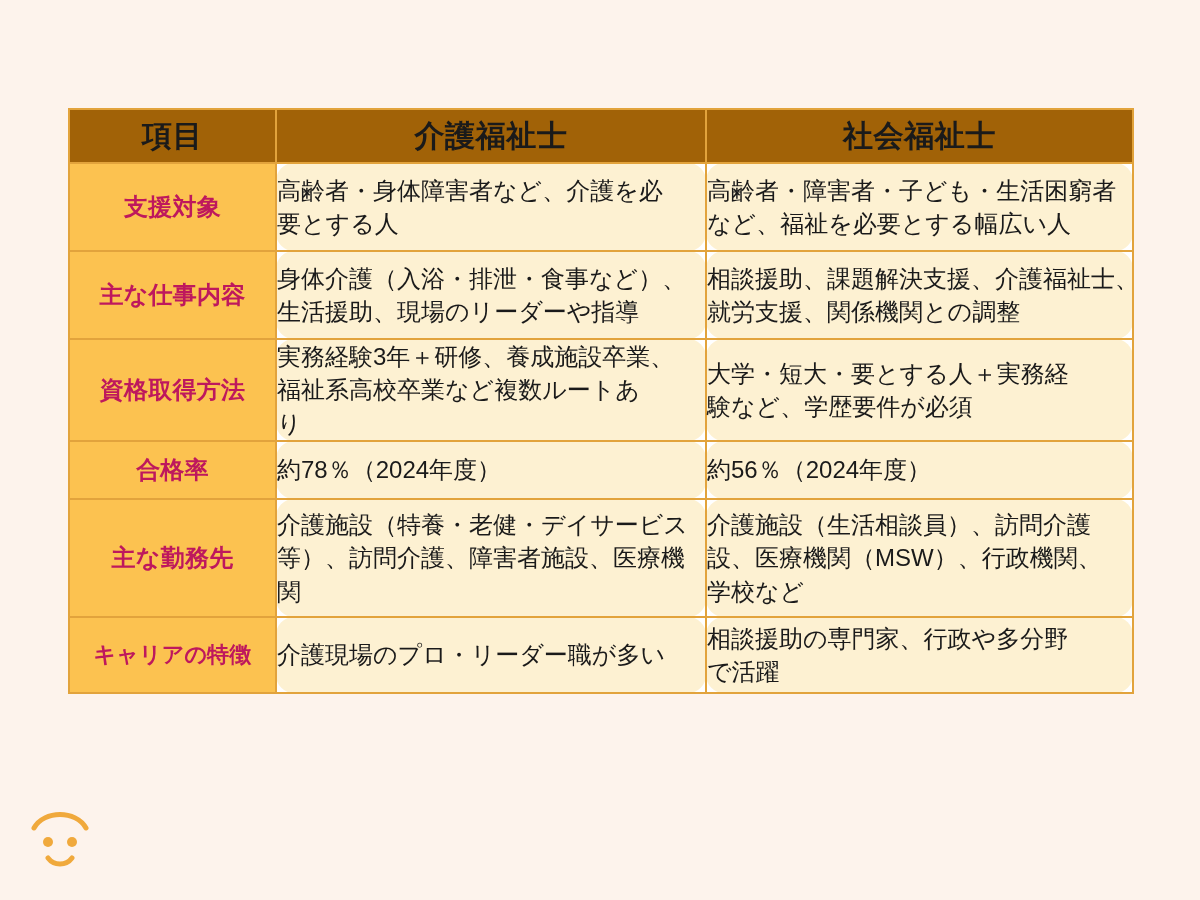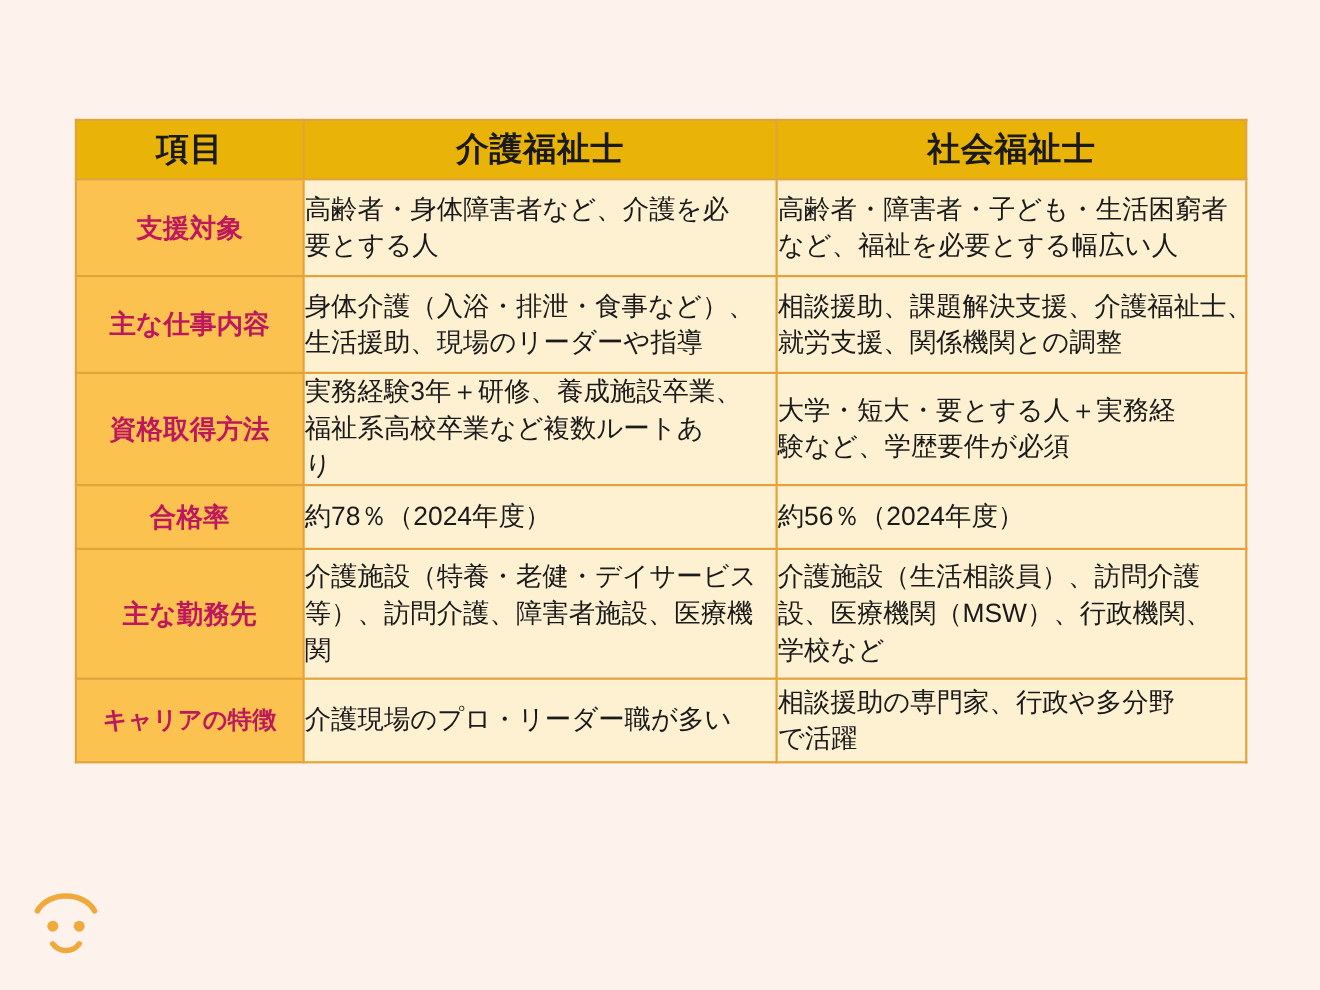--- a/index.html
+++ b/index.html
@@ -41,21 +41,21 @@
 
   table.compare th,
   table.compare td {
     border: 2px solid #e2a33c;
     vertical-align: middle;
     padding: 0;
   }
 
   
   .hdr-cell {
-    background: #eab308;
+    background: #a16207;
     text-align: center;
     font-weight: bold;
     font-size: 30px;
     color: #1a1a1a;
     height: 52px;
     line-height: 52px;
     letter-spacing: 0.02em;
     white-space: nowrap;
   }
 
@@ -76,20 +76,21 @@
 
   
   .data-cell {
     background: #fdf1d2;
     font-size: 24px;
     color: #1a1a1a;
     line-height: 1.38;
     padding: 10px 8px 10px 12px;
     text-align: left;
     vertical-align: middle;
+    border-radius: 18px;
   }
 
   .data-cell .line {
     display: block;
     white-space: nowrap;
   }
 
   
   tr.r-support td, tr.r-support th { height: 86px; }
   tr.r-work td, tr.r-work th { height: 86px; }

